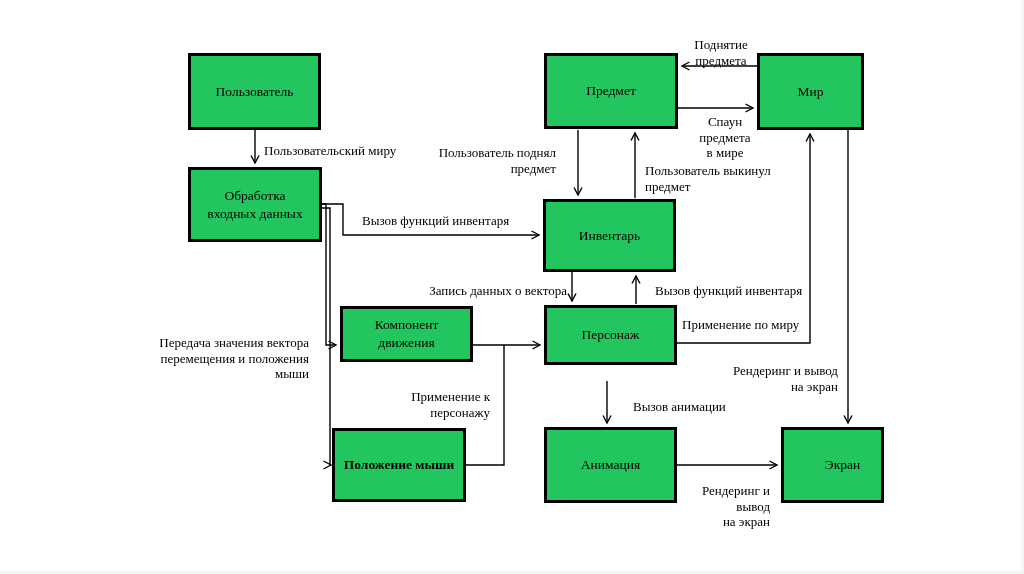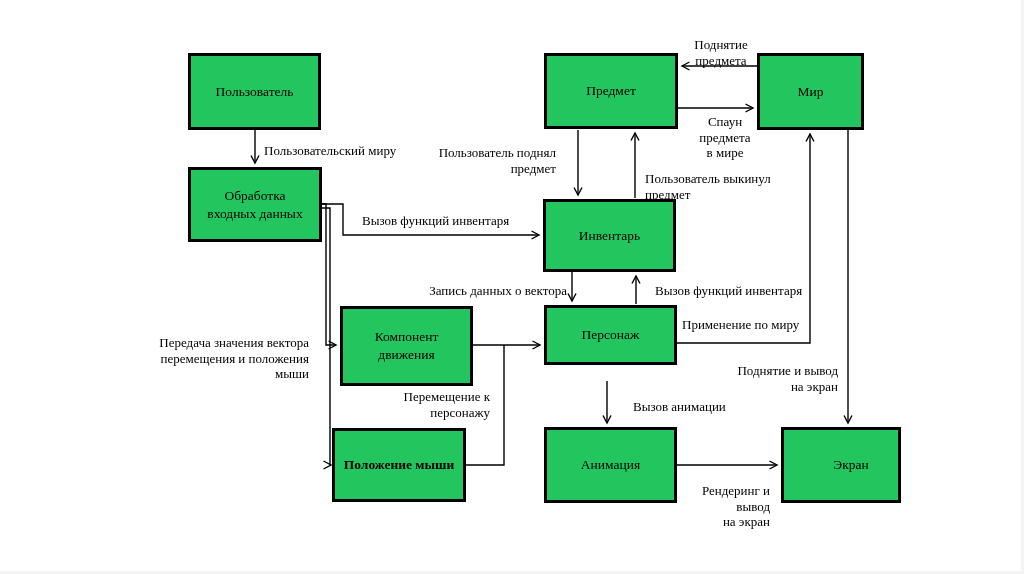--- a/index.html
+++ b/index.html
@@ -12,35 +12,35 @@
   .node{
     position:absolute;box-sizing:border-box;border:3px solid #000;background:#22c55e;
     display:flex;align-items:center;justify-content:center;text-align:center;
     font-size:13.5px;line-height:1.3;
   }
   #n-user{left:188px;top:53px;width:133px;height:77px;}
   #n-input{left:188px;top:167px;width:134px;height:75px;padding:16px 10px;}
   #n-item{left:544px;top:53px;width:134px;height:76px;}
   #n-world{left:757px;top:53px;width:107px;height:77px;}
   #n-inventory{left:543px;top:199px;width:133px;height:73px;}
-  #n-movement{left:340px;top:306px;width:133px;height:80px;padding:0 36px;}
+  #n-movement{left:340px;top:306px;width:133px;height:56px;padding:0 36px;}
   #n-character{left:544px;top:305px;width:133px;height:60px;}
   #n-mouse{left:332px;top:428px;width:134px;height:74px;font-weight:bold;}
   #n-animation{left:544px;top:427px;width:133px;height:76px;}
-  #n-screen{left:781px;top:427px;width:120px;height:76px;padding-left:20px;}
+  #n-screen{left:781px;top:427px;width:103px;height:76px;padding-left:20px;}
   .elabel{position:absolute;font-size:13px;line-height:15.5px;white-space:nowrap;}
   .elabel span{display:block;white-space:nowrap;}
   .ta-r{text-align:right;}
   .ta-c{text-align:center;}
   #l-user-input{left:264px;top:143px;}
   #l-call-inv-1{left:362px;top:213px;}
   #l-user-picked{right:468px;top:145px;}
   #l-pickup{left:681px;top:37px;width:80px;}
   #l-spawn{left:685px;top:114px;width:80px;}
-  #l-user-threw{left:645px;top:171px;}
+  #l-user-threw{left:645px;top:163px;}
   #l-write-data{right:457px;top:283px;}
   #l-call-inv-2{left:655px;top:283px;}
   #l-move-world{left:682px;top:317px;}
   #l-render-world{right:186px;top:363px;}
   #l-vector{right:715px;top:335px;}
   #l-apply{right:534px;top:389px;}
   #l-anim-call{left:633px;top:399px;}
   #l-render-anim{right:254px;top:483px;}
   .edge-right{position:absolute;left:1021px;top:0;width:3px;height:574px;background:#f4f4f6;}
   .edge-bottom{position:absolute;left:0;top:571px;width:1024px;height:3px;background:#f4f4f6;}
@@ -132,32 +132,32 @@
     <span>предмет</span>
   </div>
 
   <div class="elabel" id="l-write-data">Запись данных о вектора</div>
 
   <div class="elabel" id="l-call-inv-2">Вызов функций инвентаря</div>
 
   <div class="elabel" id="l-move-world">Применение по миру</div>
 
   <div class="elabel ta-r" id="l-render-world">
-    <span>Поднятие и вывод</span>
+    <span>Рендеринг и вывод</span>
     <span>на экран</span>
   </div>
 
   <div class="elabel ta-r" id="l-vector">
     <span>Передача значения вектора</span>
     <span>перемещения и положения</span>
     <span>мыши</span>
   </div>
 
   <div class="elabel ta-r" id="l-apply">
-    <span>Перемещение к</span>
+    <span>Применение к</span>
     <span>персонажу</span>
   </div>
 
   <div class="elabel" id="l-anim-call">Вызов анимации</div>
 
   <div class="elabel ta-r" id="l-render-anim">
     <span>Рендеринг и</span>
     <span>вывод</span>
     <span>на экран</span>
   </div>

